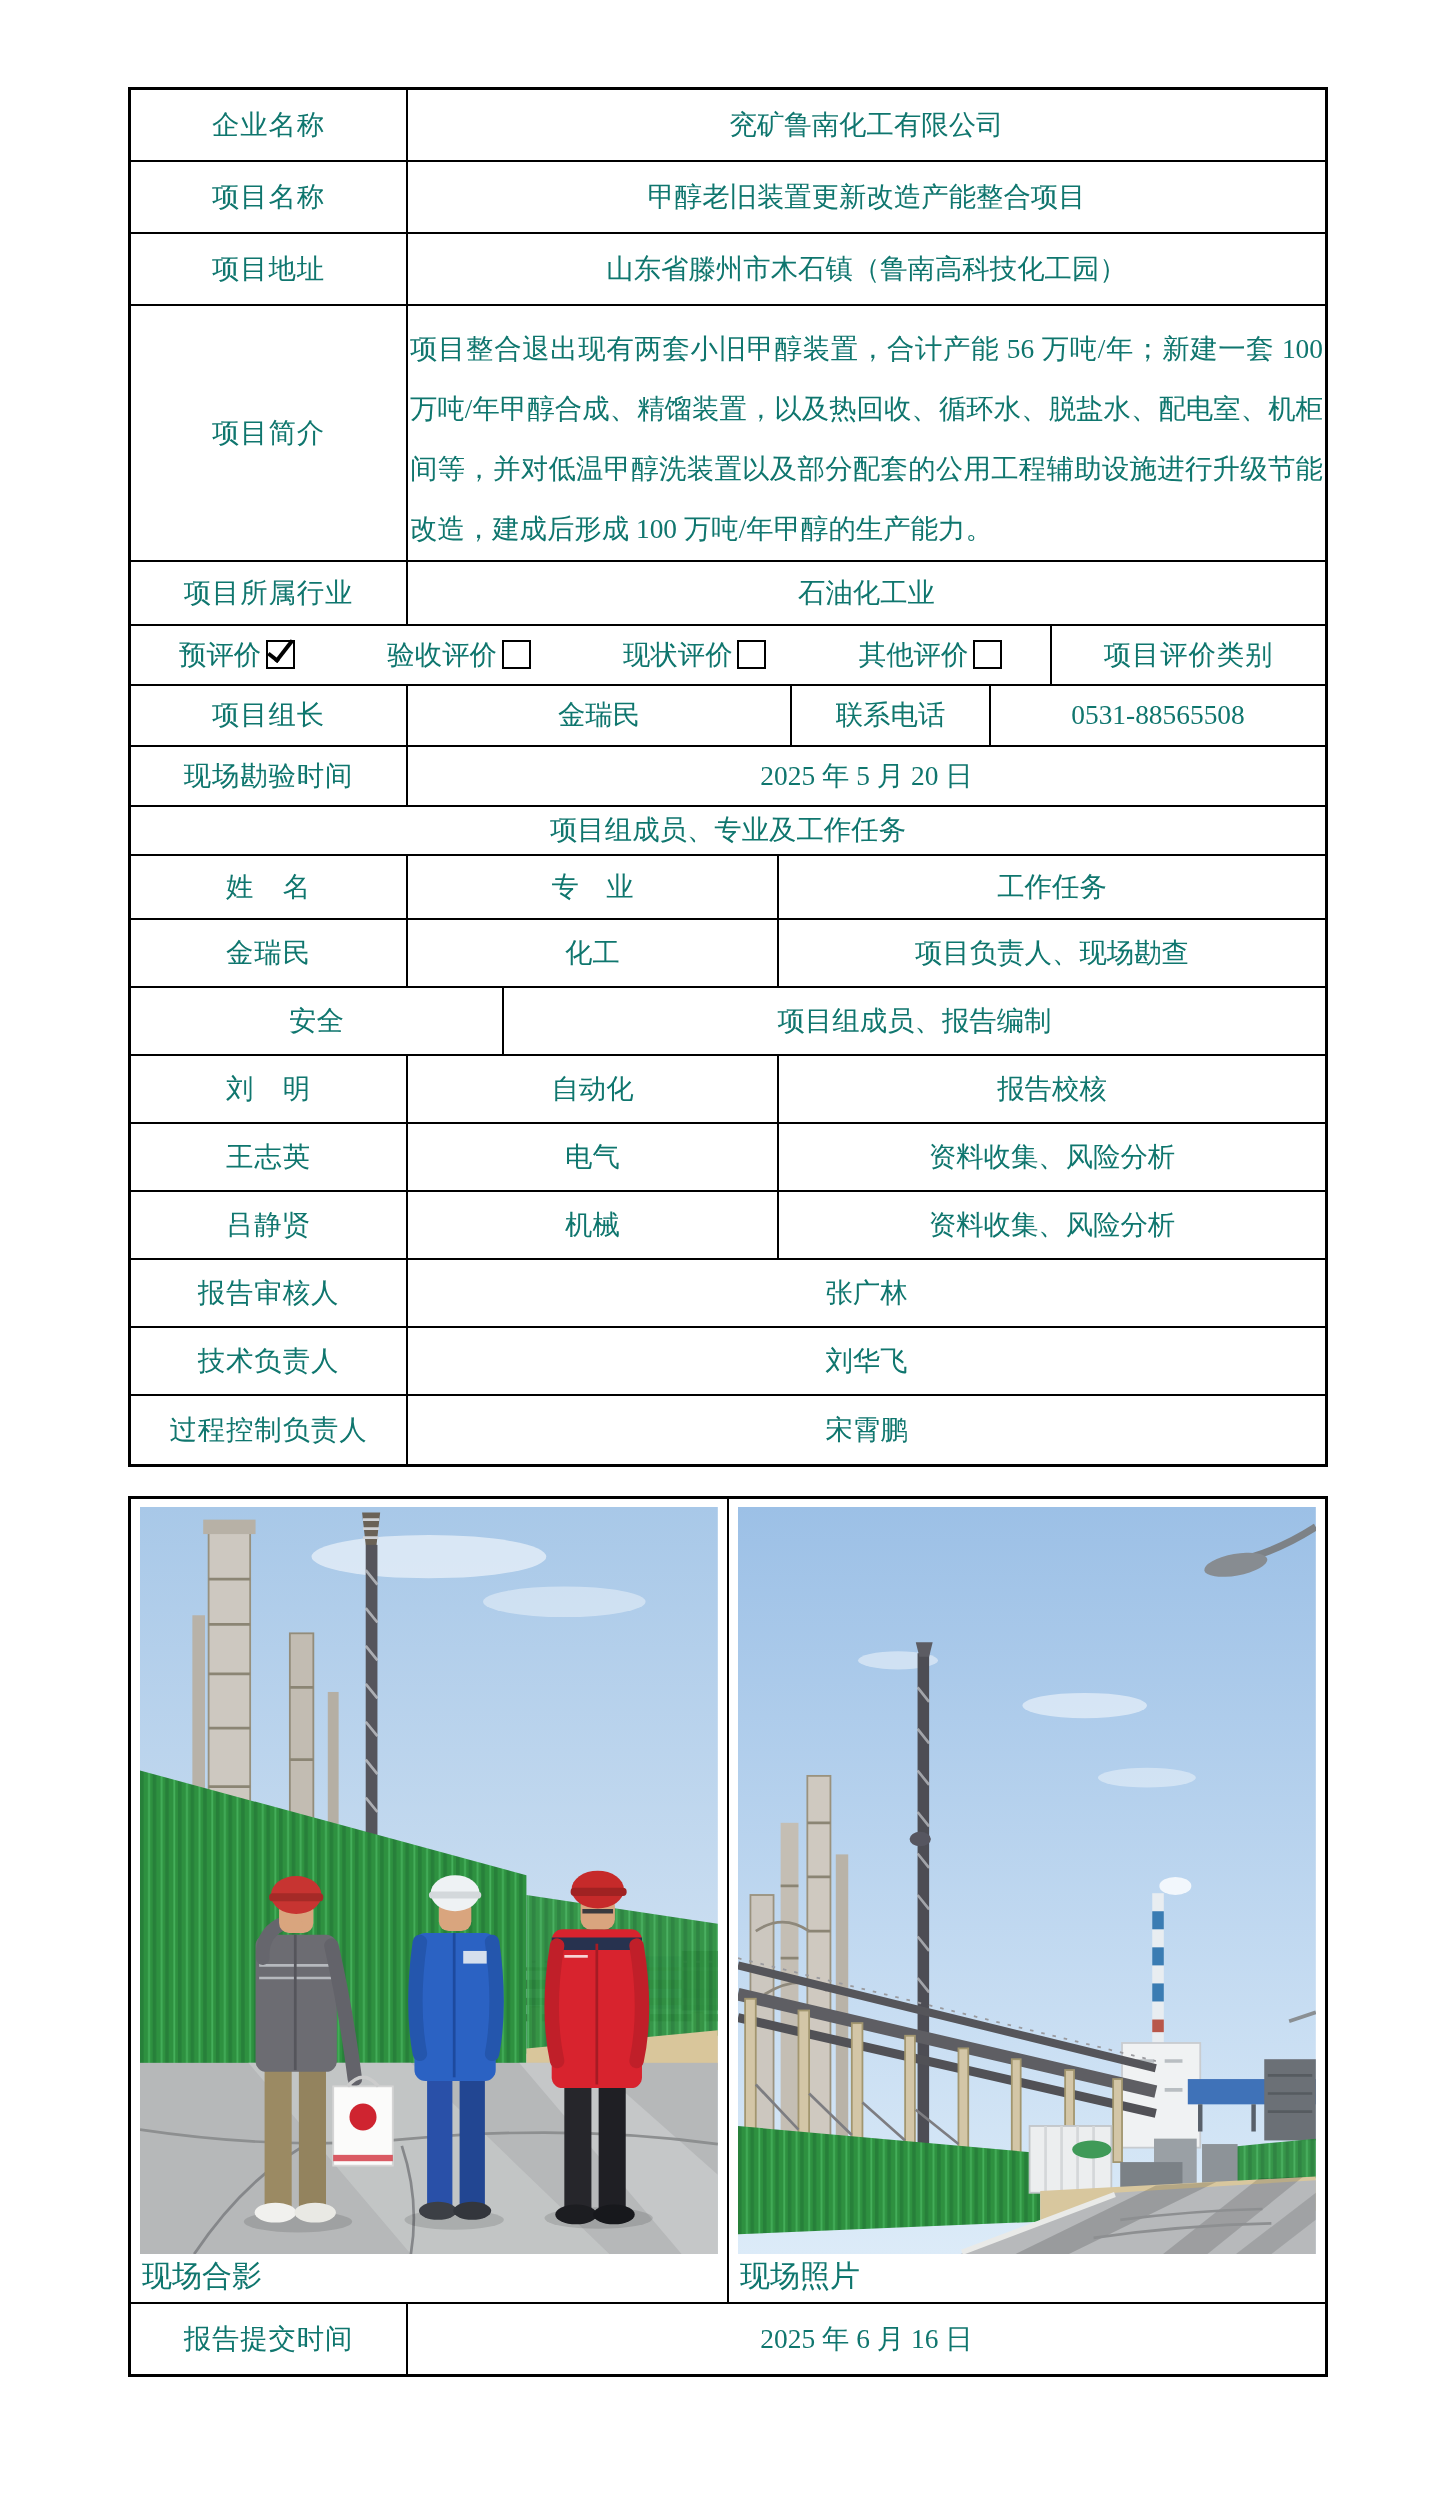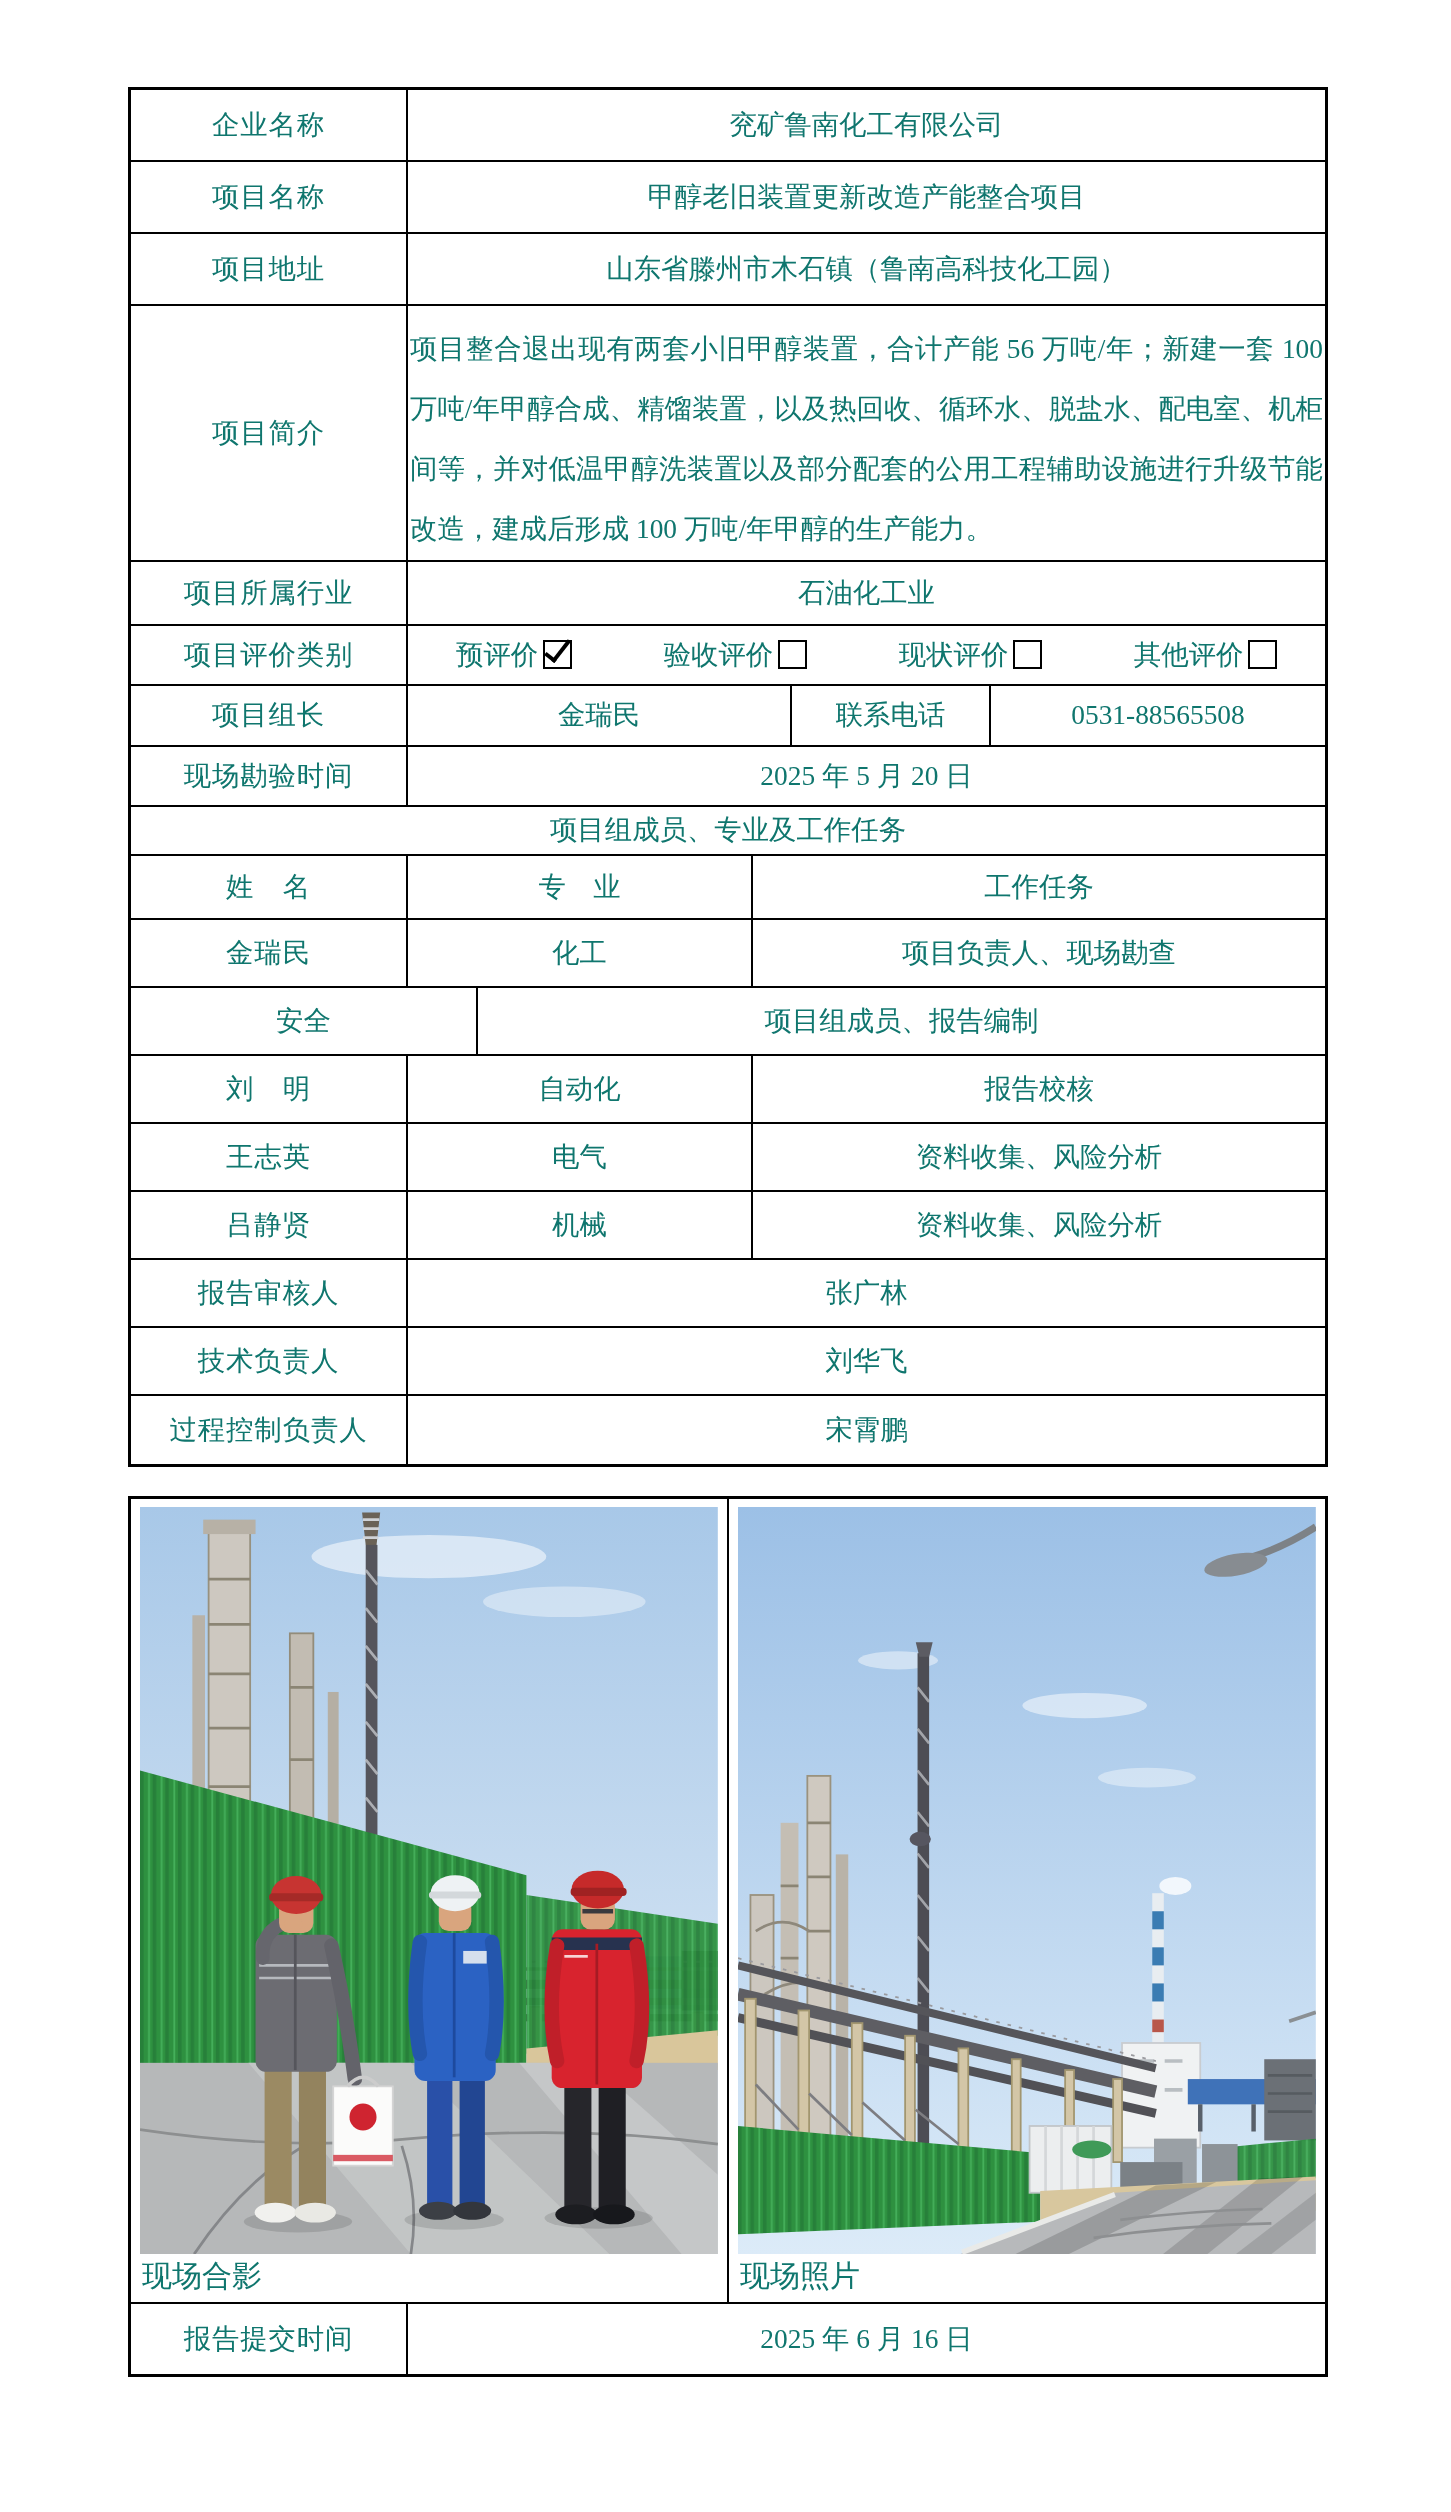--- a/index.html
+++ b/index.html
@@ -11,21 +11,21 @@
   .trow{display:flex;border-top:2.7px solid #000;box-sizing:border-box;}
   .trow:first-child{border-top:none;}
   .tc{border-left:2.7px solid #000;box-sizing:border-box;display:flex;
       align-items:center;justify-content:center;font-size:27.4px;line-height:1.35;
       text-align:center;overflow:hidden;}
   .tc:first-child{border-left:none;}
   .c-label{width:275px;flex:none;letter-spacing:0.9px;}
   .c-rest{flex:1;}
   .c-name{width:384px;flex:none;}
   .c-phl{width:199px;flex:none;}
-  .c-major{width:345px;flex:none;}
+  .c-major{width:371px;flex:none;}
   .desc{justify-content:flex-start;text-align:justify;padding:13px 2px;
         line-height:60px;display:block;}
   .evalcell{justify-content:space-between;padding:0 48px;}
   .opt{display:flex;align-items:center;white-space:nowrap;}
   .cbox{display:inline-block;width:25px;height:25px;border:2.7px solid #000;
         margin-left:4.6px;position:relative;box-sizing:content-box;}
   .cbox.checked::after{content:"";position:absolute;left:6.4px;top:-7.3px;width:9.1px;
         height:23px;border-right:4.6px solid #000;border-bottom:4.6px solid #000;
         transform:rotate(38deg);}
   
@@ -66,39 +66,39 @@
     <div class="tc c-label">项目简介</div>
     <div class="tc c-rest desc">项目整合退出现有两套小旧甲醇装置，合计产能 56 万吨/年；新建一套 100 万吨/年甲醇合成、精馏装置，以及热回收、循环水、脱盐水、配电室、机柜间等，并对低温甲醇洗装置以及部分配套的公用工程辅助设施进行升级节能改造，建成后形成 100 万吨/年甲醇的生产能力。</div>
    </div>
 
    <div class="trow" style="height:64px">
     <div class="tc c-label">项目所属行业</div>
     <div class="tc c-rest">石油化工业</div>
    </div>
 
    <div class="trow" style="height:60px">
-    <div class="tc c-label">项目评价类别</div>
     <div class="tc c-rest evalcell">
       <span class="opt">
               <span>预评价</span>
               <span class="cbox checked"></span>
             </span>
       <span class="opt">
               <span>验收评价</span>
               <span class="cbox"></span>
             </span>
       <span class="opt">
               <span>现状评价</span>
               <span class="cbox"></span>
             </span>
       <span class="opt">
               <span>其他评价</span>
               <span class="cbox"></span>
             </span>
     </div>
+    <div class="tc c-label">项目评价类别</div>
    </div>
 
    <div class="trow" style="height:61px">
     <div class="tc c-label">项目组长</div>
     <div class="tc c-name">金瑞民</div>
     <div class="tc c-phl">联系电话</div>
     <div class="tc c-rest">0531-88565508</div>
    </div>
 
    <div class="trow" style="height:60px">

